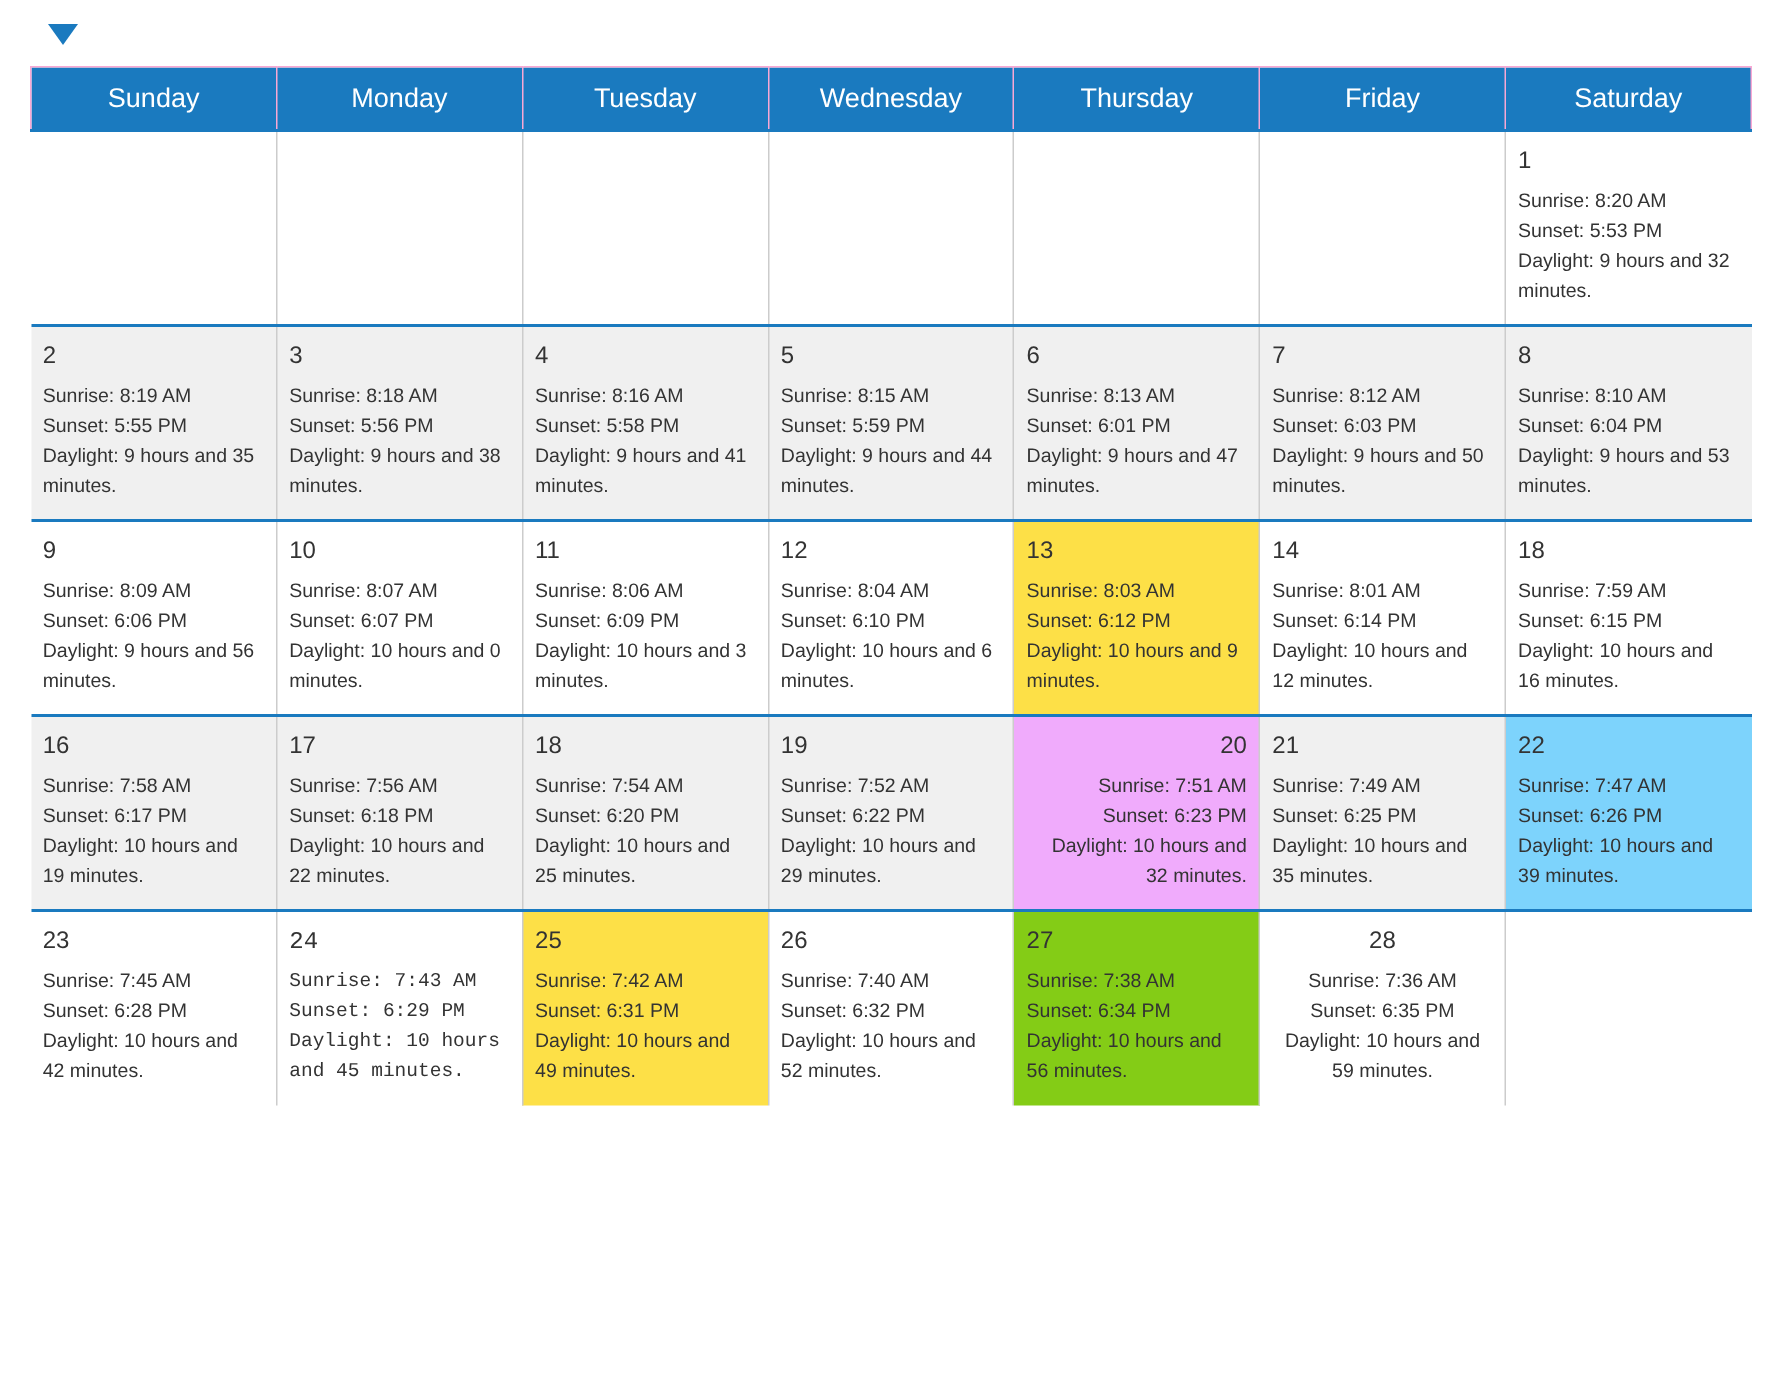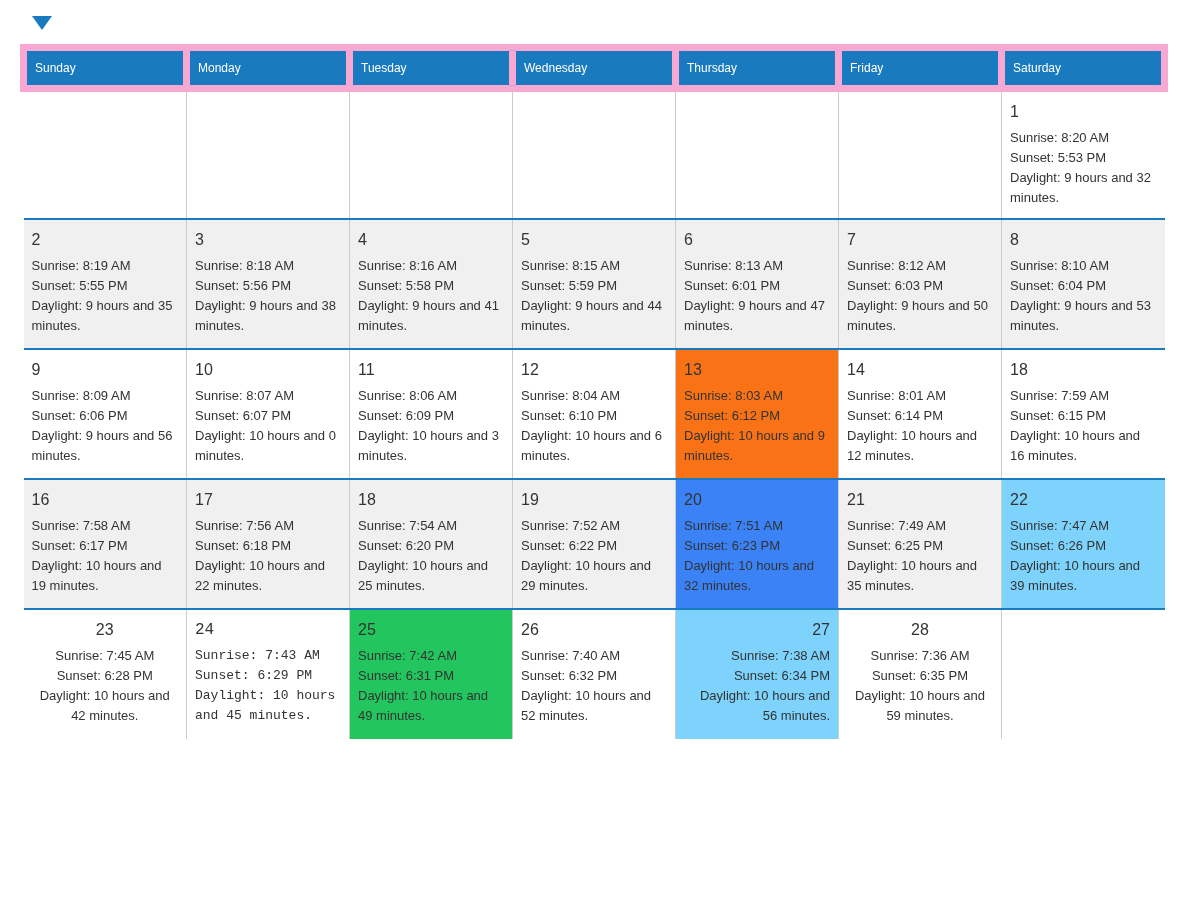--- a/index.html
+++ b/index.html
@@ -66,24 +66,24 @@
       width: 100%;
       border-collapse: collapse;
       table-layout: fixed;
     }
     thead tr {
       background-color: #1a7abf;
       color: #fff;
     }
     thead th {
       padding: 10px 8px;
-      font-size: 12px;
+      font-size: 18px;
       font-weight: normal;
-      text-align: left;
-      border: 7px solid #f9a8d4;
+      text-align: center;
+      border: 1px solid #f9a8d4;
     }
     tbody tr {
       border-top: 2px solid #1a7abf;
     }
     tbody td {
       vertical-align: top;
       padding: 8px 8px;
       border-right: 1px solid #ccc;
       height: 130px;
       font-size: 13px;
@@ -194,21 +194,21 @@
             <div class="day-info">Sunrise: 8:07 AM<br>Sunset: 6:07 PM<br>Daylight: 10 hours and 0 minutes.</div>
           </td>
           <td style="background: rgb(255, 255, 255); margin-left: 40px;">
             <span class="day-number">11</span>
             <div class="day-info">Sunrise: 8:06 AM<br>Sunset: 6:09 PM<br>Daylight: 10 hours and 3 minutes.</div>
           </td>
           <td style="background: rgb(255, 255, 255);">
             <span class="day-number">12</span>
             <div class="day-info">Sunrise: 8:04 AM<br>Sunset: 6:10 PM<br>Daylight: 10 hours and 6 minutes.</div>
           </td>
-          <td style="background: #f97316;">
+          <td style="background: #fde047;">
             <span class="day-number">13</span>
             <div class="day-info">Sunrise: 8:03 AM<br>Sunset: 6:12 PM<br>Daylight: 10 hours and 9 minutes.</div>
           </td>
           <td style="background: rgb(255, 255, 255);">
             <span class="day-number">14</span>
             <div class="day-info">Sunrise: 8:01 AM<br>Sunset: 6:14 PM<br>Daylight: 10 hours and 12 minutes.</div>
           </td>
           <td style="background: rgb(255, 255, 255);">
             <span class="day-number">18</span>
             <div class="day-info">Sunrise: 7:59 AM<br>Sunset: 6:15 PM<br>Daylight: 10 hours and 16 minutes.</div>
@@ -224,51 +224,51 @@
             <div class="day-info">Sunrise: 7:56 AM<br>Sunset: 6:18 PM<br>Daylight: 10 hours and 22 minutes.</div>
           </td>
           <td style="background: rgb(240, 240, 240);">
             <span class="day-number">18</span>
             <div class="day-info">Sunrise: 7:54 AM<br>Sunset: 6:20 PM<br>Daylight: 10 hours and 25 minutes.</div>
           </td>
           <td style="background: rgb(240, 240, 240);">
             <span class="day-number">19</span>
             <div class="day-info">Sunrise: 7:52 AM<br>Sunset: 6:22 PM<br>Daylight: 10 hours and 29 minutes.</div>
           </td>
-          <td style="background: #3b82f6;">
+          <td style="background: #f0abfc; text-align: right;">
             <span class="day-number">20</span>
             <div class="day-info">Sunrise: 7:51 AM<br>Sunset: 6:23 PM<br>Daylight: 10 hours and 32 minutes.</div>
           </td>
           <td style="background: rgb(240, 240, 240);">
             <span class="day-number">21</span>
             <div class="day-info">Sunrise: 7:49 AM<br>Sunset: 6:25 PM<br>Daylight: 10 hours and 35 minutes.</div>
           </td>
           <td style="background: #7dd3fc;">
             <span class="day-number">22</span>
             <div class="day-info">Sunrise: 7:47 AM<br>Sunset: 6:26 PM<br>Daylight: 10 hours and 39 minutes.</div>
           </td>
         </tr>
         <tr>
-          <td style="background: rgb(255, 255, 255); text-align: center;">
+          <td style="background: rgb(255, 255, 255);">
             <span class="day-number">23</span>
             <div class="day-info">Sunrise: 7:45 AM<br>Sunset: 6:28 PM<br>Daylight: 10 hours and 42 minutes.</div>
           </td>
           <td style="background: rgb(255, 255, 255); font-family: Liberation Mono, monospace;">
             <span class="day-number">24</span>
             <div class="day-info">Sunrise: 7:43 AM<br>Sunset: 6:29 PM<br>Daylight: 10 hours and 45 minutes.</div>
           </td>
-          <td style="background: #22c55e; margin-left: 32px;">
+          <td style="background: #fde047; margin-left: 32px;">
             <span class="day-number">25</span>
             <div class="day-info">Sunrise: 7:42 AM<br>Sunset: 6:31 PM<br>Daylight: 10 hours and 49 minutes.</div>
           </td>
           <td style="background: rgb(255, 255, 255);">
             <span class="day-number">26</span>
             <div class="day-info">Sunrise: 7:40 AM<br>Sunset: 6:32 PM<br>Daylight: 10 hours and 52 minutes.</div>
           </td>
-          <td style="background: #7dd3fc; text-align: right;">
+          <td style="background: #84cc16;">
             <span class="day-number">27</span>
             <div class="day-info">Sunrise: 7:38 AM<br>Sunset: 6:34 PM<br>Daylight: 10 hours and 56 minutes.</div>
           </td>
           <td style="background: rgb(255, 255, 255); text-align: center;">
             <span class="day-number">28</span>
             <div class="day-info">Sunrise: 7:36 AM<br>Sunset: 6:35 PM<br>Daylight: 10 hours and 59 minutes.</div>
           </td>
           <td style="background: rgb(255, 255, 255);"></td>
         </tr>
       </tbody>

